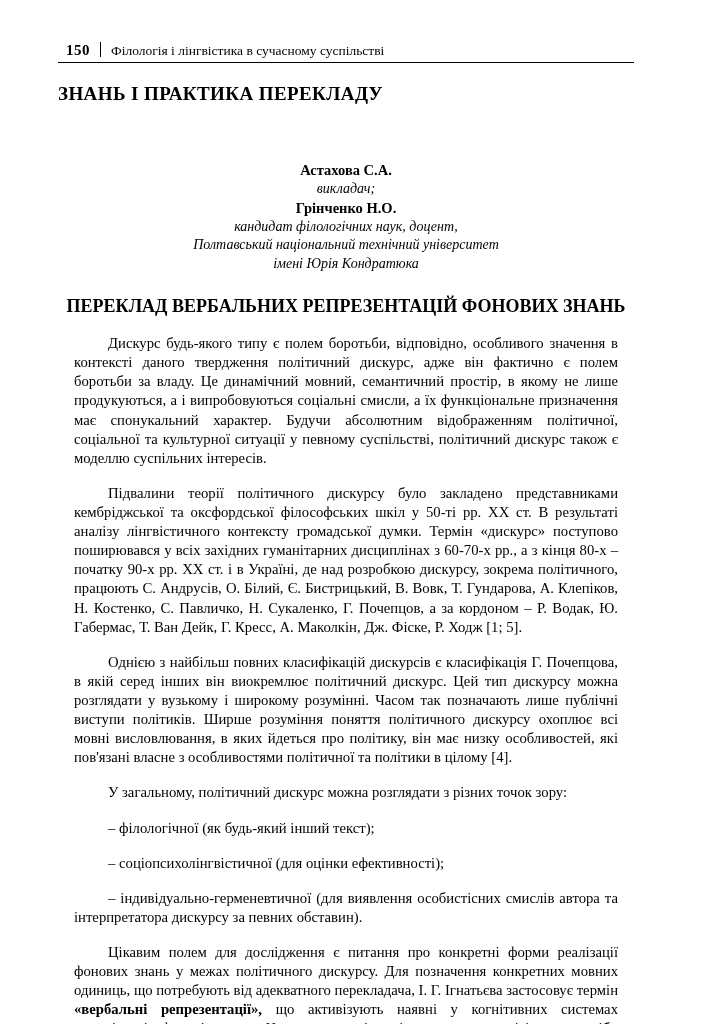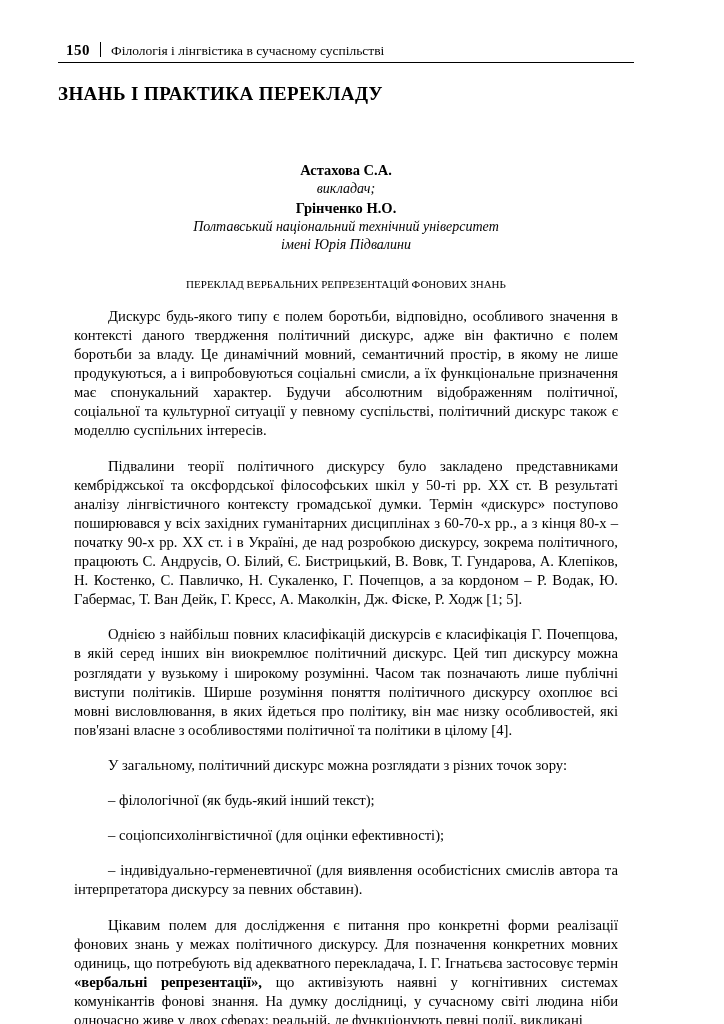--- a/index.html
+++ b/index.html
@@ -70,22 +70,22 @@
   .author-role {
     font-style: italic;
     font-size: 14px;
   }
   .affil {
     font-style: italic;
     font-size: 14px;
   }
   .article-title {
     text-align: center;
-    font-weight: normal;
-    font-size: 11px;
+    font-weight: bold;
+    font-size: 18px;
     margin-top: 22px;
     line-height: 1.28;
   }
   .body-text {
     margin-top: 14px;
     font-size: 14.7px;
     line-height: 1.30;
     text-align: justify;
   }
   .body-text p {
@@ -115,22 +115,23 @@
     <span class="rh-title">Філологія і лінгвістика в сучасному суспільстві</span>
   </div>
   <hr class="rule">
 
   <h1 class="section-title">ЗНАНЬ І ПРАКТИКА ПЕРЕКЛАДУ</h1>
 
   <div class="authors">
     <div class="author-name">Астахова С.А.</div>
     <div class="author-role">викладач;</div>
     <div class="author-name">Грінченко Н.О.</div>
+    <div class="author-role">кандидат філологічних наук, доцент,</div>
     <div class="affil">Полтавський національний технічний університет</div>
-    <div class="affil">імені Юрія Підвалини</div>
+    <div class="affil">імені Юрія Кондратюка</div>
   </div>
 
   <div class="article-title">
     <span class="spaced-line">ПЕРЕКЛАД ВЕРБАЛЬНИХ РЕПРЕЗЕНТАЦІЙ ФОНОВИХ ЗНАНЬ</span>
   </div>
 
   <div class="body-text">
     <p>Дискурс будь-якого типу є полем боротьби, відповідно, особливого значення в контексті даного твердження політичний дискурс, адже він фактично є полем боротьби за владу. Це динамічний мовний, семантичний простір, в якому не лише продукуються, а і випробовуються соціальні смисли, а їх функціональне призначення має спонукальний характер. Будучи абсолютним відображенням політичної, соціальної та культурної ситуації у певному суспільстві, політичний дискурс також є моделлю суспільних інтересів.</p>
     <p>Підвалини теорії політичного дискурсу було закладено представниками кембріджської та оксфордської філософських шкіл у 50-ті рр. XX ст. В результаті аналізу лінгвістичного контексту громадської думки. Термін «дискурс» поступово поширювався у всіх західних гуманітарних дисциплінах з 60-70-х рр., а з кінця 80-х – початку 90-х рр. XX ст. і в Україні, де над розробкою дискурсу, зокрема політичного, працюють С. Андрусів, О. Білий, Є. Бистрицький, В. Вовк, Т. Гундарова, А. Клепіков, Н. Костенко, С. Павличко, Н. Сукаленко, Г. Почепцов, а за кордоном – Р. Водак, Ю. Габермас, Т. Ван Дейк, Г. Кресс, А. Маколкін, Дж. Фіске, Р. Ходж [1; 5].</p>
     <p>Однією з найбільш повних класифікацій дискурсів є класифікація Г. Почепцова, в якій серед інших він виокремлює політичний дискурс. Цей тип дискурсу можна розглядати у вузькому і широкому розумінні. Часом так позначають лише публічні виступи політиків. Ширше розуміння поняття політичного дискурсу охоплює всі мовні висловлювання, в яких йдеться про політику, він має низку особливостей, які пов'язані власне з особливостями політичної та політики в цілому [4].</p>

